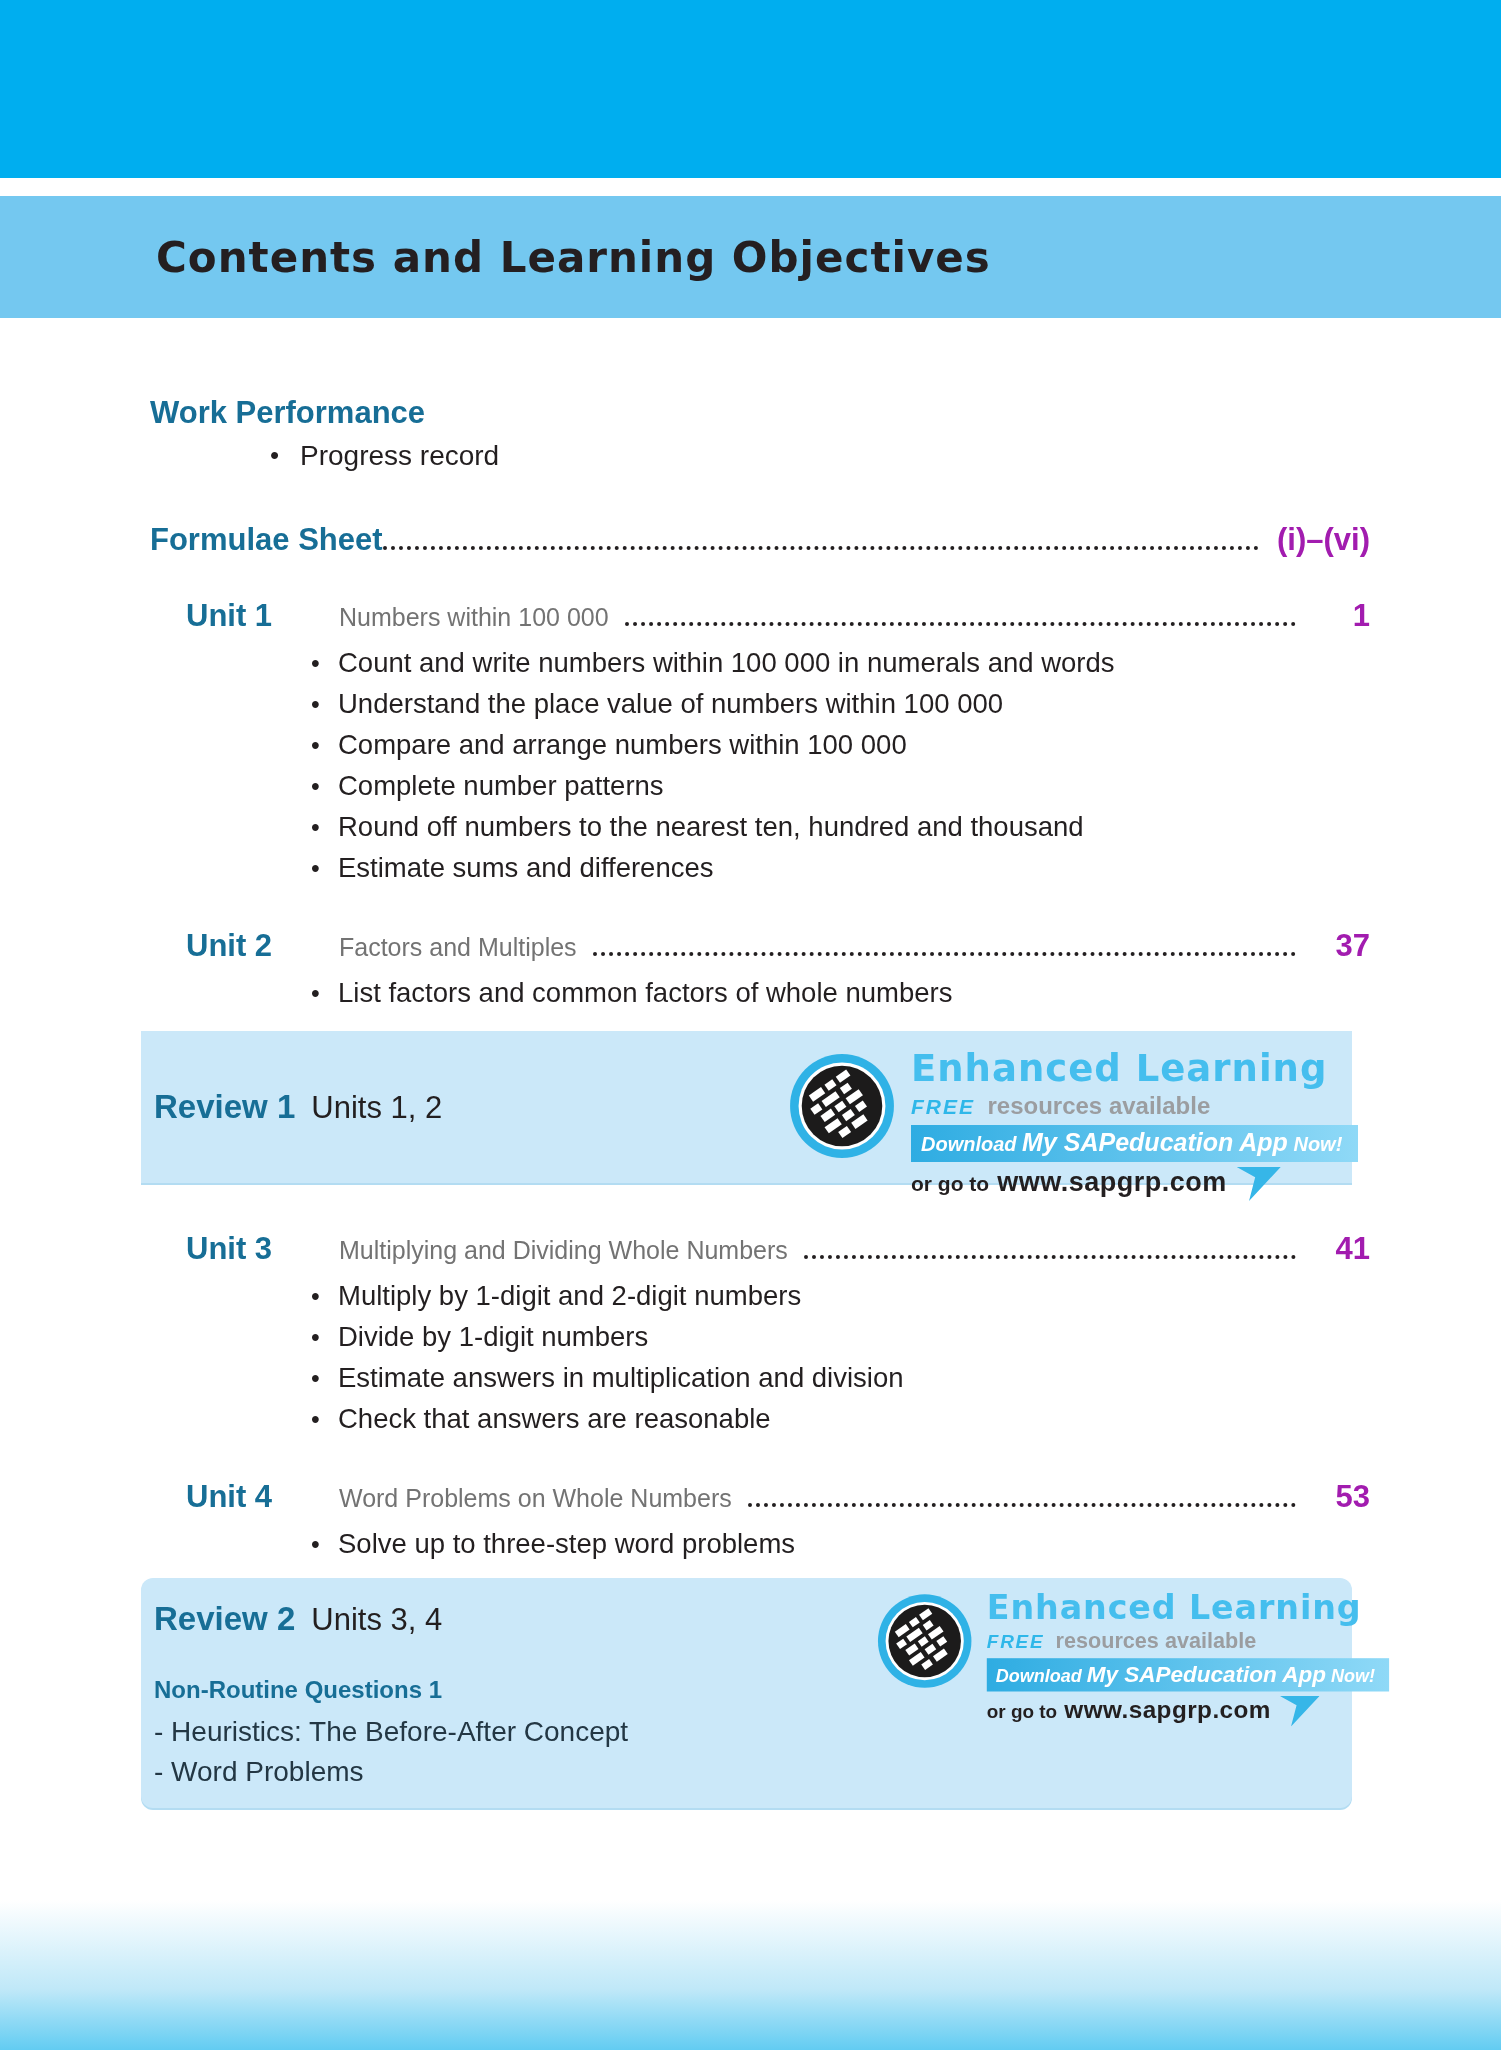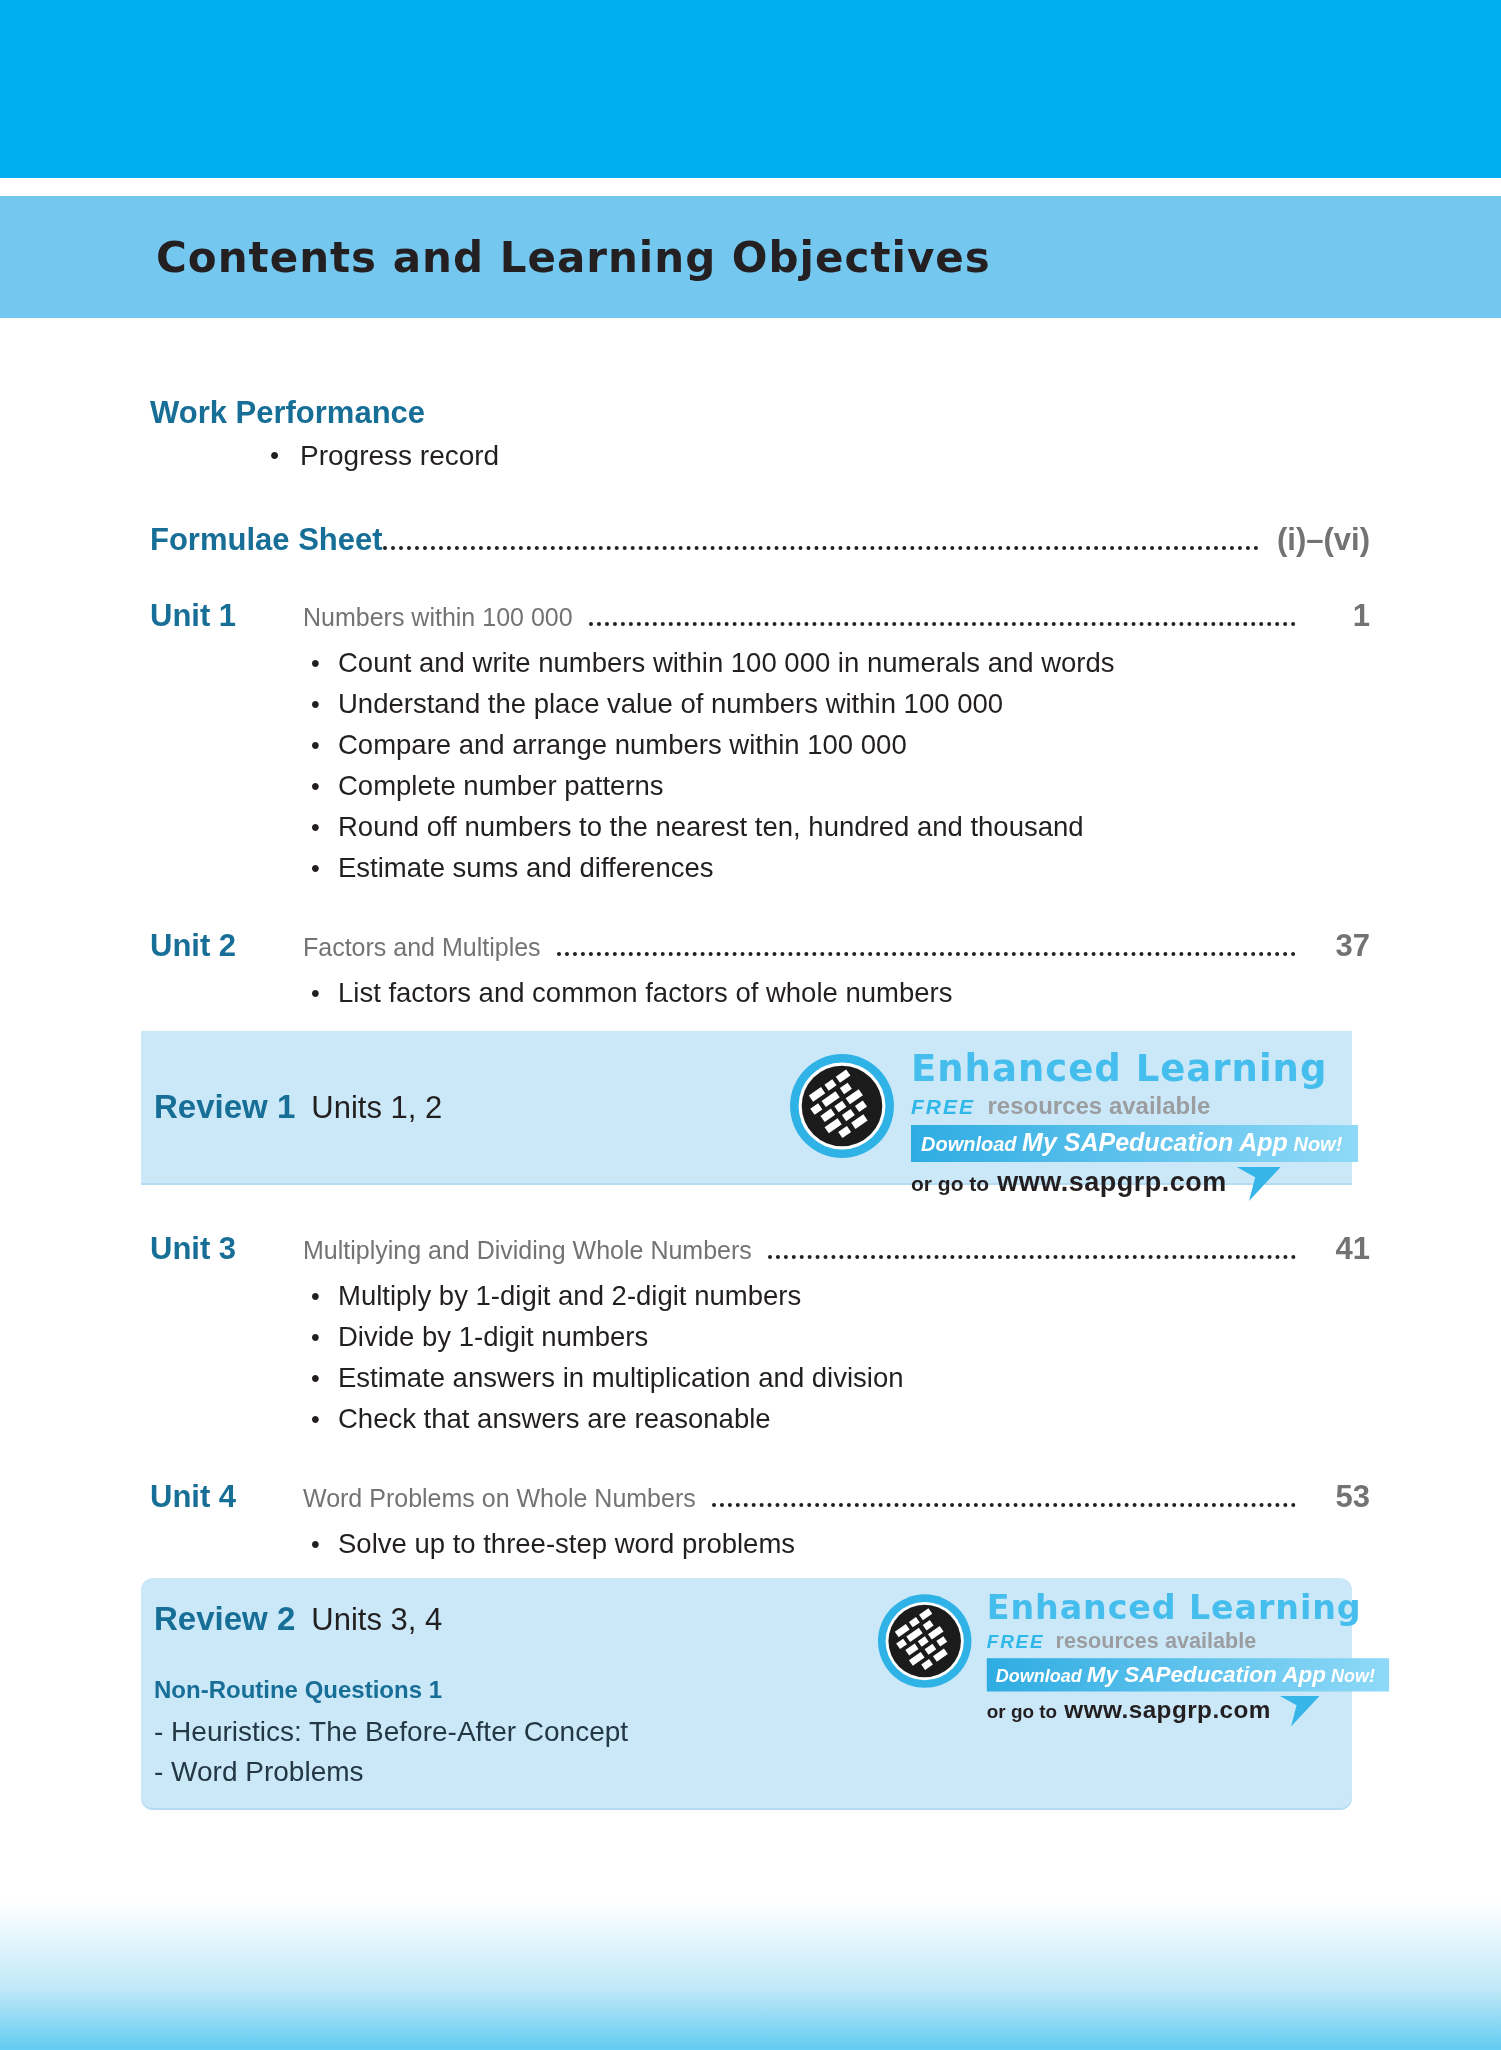--- a/index.html
+++ b/index.html
@@ -22,24 +22,24 @@
     margin:0; font-size:31px; font-weight:bold; color:#176E96; line-height:36px;
   }
   .wp-heading { margin-top:77px; }
   .wp-list { list-style:none; margin:8px 0 0 0; padding:0 0 0 150px; }
   .wp-list li { position:relative; font-size:28px; line-height:33px; }
   .wp-list li::before { content:"•"; position:absolute; left:-30px; font-size:26px; }
 
   .toc-row { display:flex; align-items:baseline; }
   .formulae-row { margin-top:50px; }
   .unit-row { margin-top:40px; }
-  .unit-label { flex:none; width:153px; font-size:31px; font-weight:bold; color:#176E96; }
+  .unit-label { flex:none; width:153px; font-size:31px; font-weight:bold; color:#176E96;margin-left:36px; }
   .row-title  { flex:none; font-size:25px; font-weight:normal; color:#737373; padding-right:16px; white-space:nowrap; }
   .leader { flex:1 1 auto; border-bottom:4px dotted #231F20; margin-bottom:7px; min-width:30px; }
-  .page-num { flex:none; font-size:31px; font-weight:bold; color:#737373; text-align:right; min-width:56px; padding-left:18px; white-space:nowrap; }
+  .page-num { flex:none; font-size:31px; font-weight:bold; color:#a21caf; text-align:right; min-width:56px; padding-left:18px; white-space:nowrap; }
 
   .obj-list { list-style:none; margin:8px 0 0 0; padding:0 0 0 188px; }
   .obj-list li { position:relative; font-size:27.5px; line-height:41px; color:#231F20; }
   .obj-list li::before { content:"•"; position:absolute; left:-27px; top:1px; font-size:25px; }
 
   
   .review-band {
     position:relative; margin-left:-9px; width:1211px;
     background:#CBE8F9; box-shadow:0 2px 0 #b3dcf2;
   }

